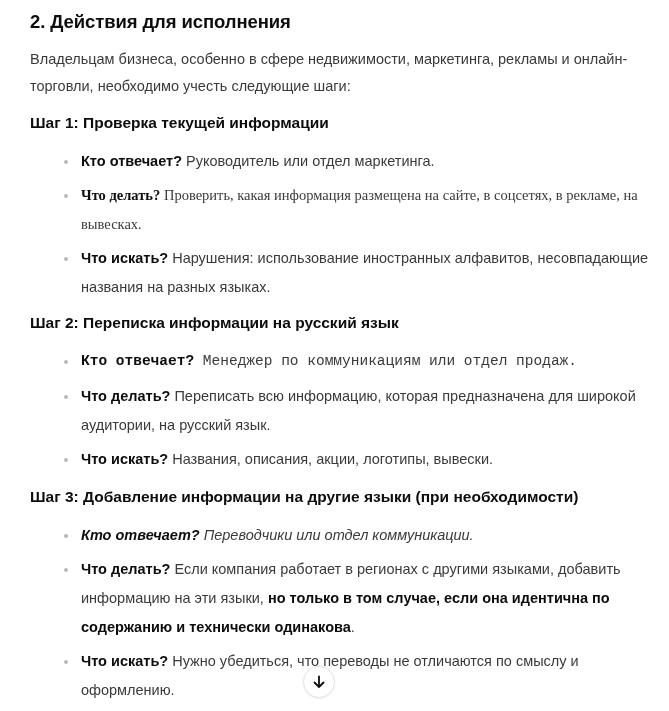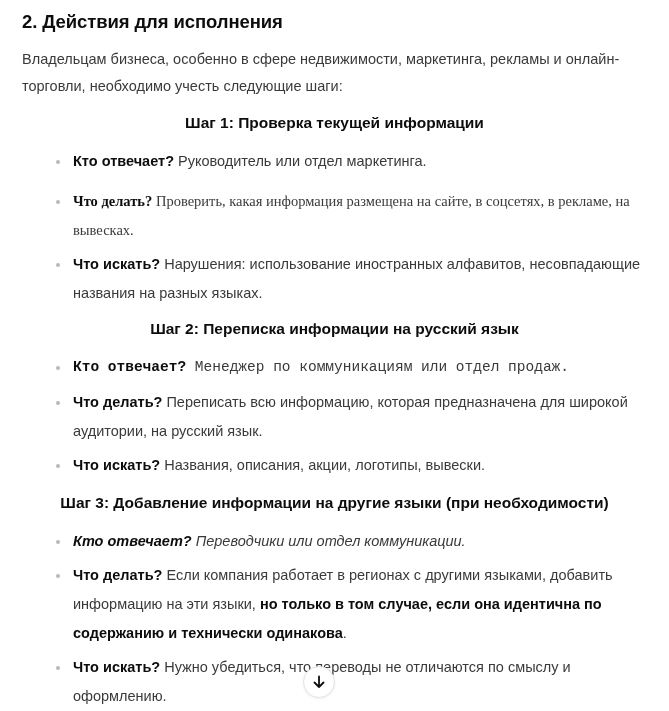--- a/index.html
+++ b/index.html
@@ -10,21 +10,21 @@
     body {
       width: 669px;
       height: 711px;
       overflow: hidden;
       position: relative;
       font-family: "Liberation Sans", sans-serif;
       color: #0d0d0d;
     }
     .content {
       position: absolute;
-      left: 22px;
+      left: 30px;
       top: 0;
       width: 625px;
     }
     h2 {
       font-size: 18.5px;
       font-weight: 700;
       margin: 10px 0 0 0;
       line-height: 24px;
       letter-spacing: -0.1px;
       color: #0d0d0d;
@@ -34,21 +34,20 @@
       line-height: 27px;
       margin: 12px 0 0 0;
       color: #3a3a3a;
     }
     h3 {
       font-size: 15.5px;
       font-weight: 700;
       margin: 0;
       line-height: 22px;
       color: #0d0d0d;
-      text-align: center;
     }
     .step { margin-top: 0; }
     ul {
       list-style: none;
       margin: 0;
       padding: 0 0 0 51px;
     }
     li {
       position: relative;
       font-size: 14.5px;
@@ -87,21 +86,21 @@
 </head>
 <body>
 
 <div class="content">
   <h2>2. Действия для исполнения</h2>
   <p class="intro">Владельцам бизнеса, особенно в сфере недвижимости, маркетинга, рекламы и онлайн-торговли, необходимо учесть следующие шаги:</p>
 
   <div class="step" style="margin-top:12px;">
     <h3>Шаг 1: Проверка текущей информации</h3>
     <ul style="margin-top:13px;">
-      <li style="margin-bottom:11px;">
+      <li style="margin-bottom:5px;">
         <span class="bullet"></span>
         <b>Кто отвечает?</b><span> Руководитель или отдел маркетинга.</span>
       </li>
       <li style="margin-bottom:5px;font-family:Liberation Serif, serif;">
         <span class="bullet"></span>
         <b>Что делать?</b><span> Проверить, какая информация размещена на сайте, в соцсетях, в рекламе, на вывесках.</span>
       </li>
       <li>
         <span class="bullet"></span>
         <b>Что искать?</b><span> Нарушения: использование иностранных алфавитов, несовпадающие названия на разных языках.</span>

